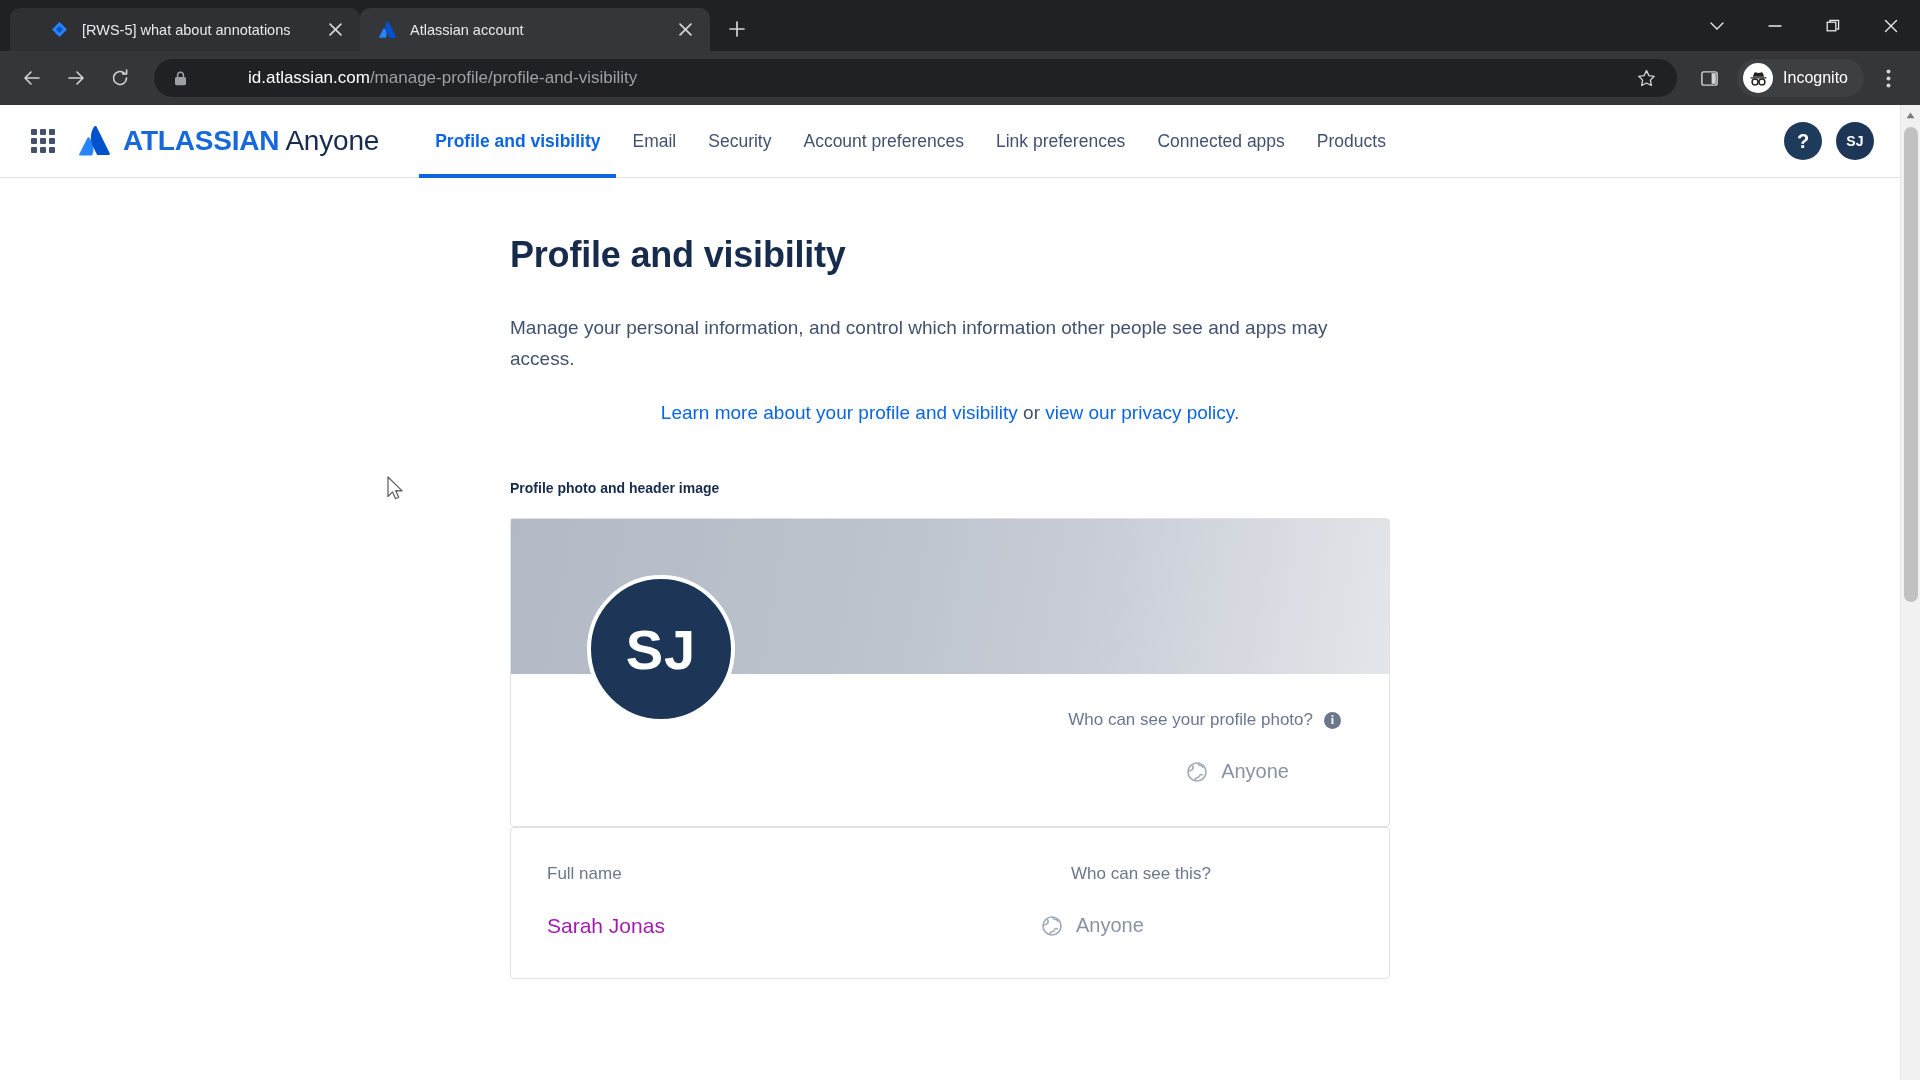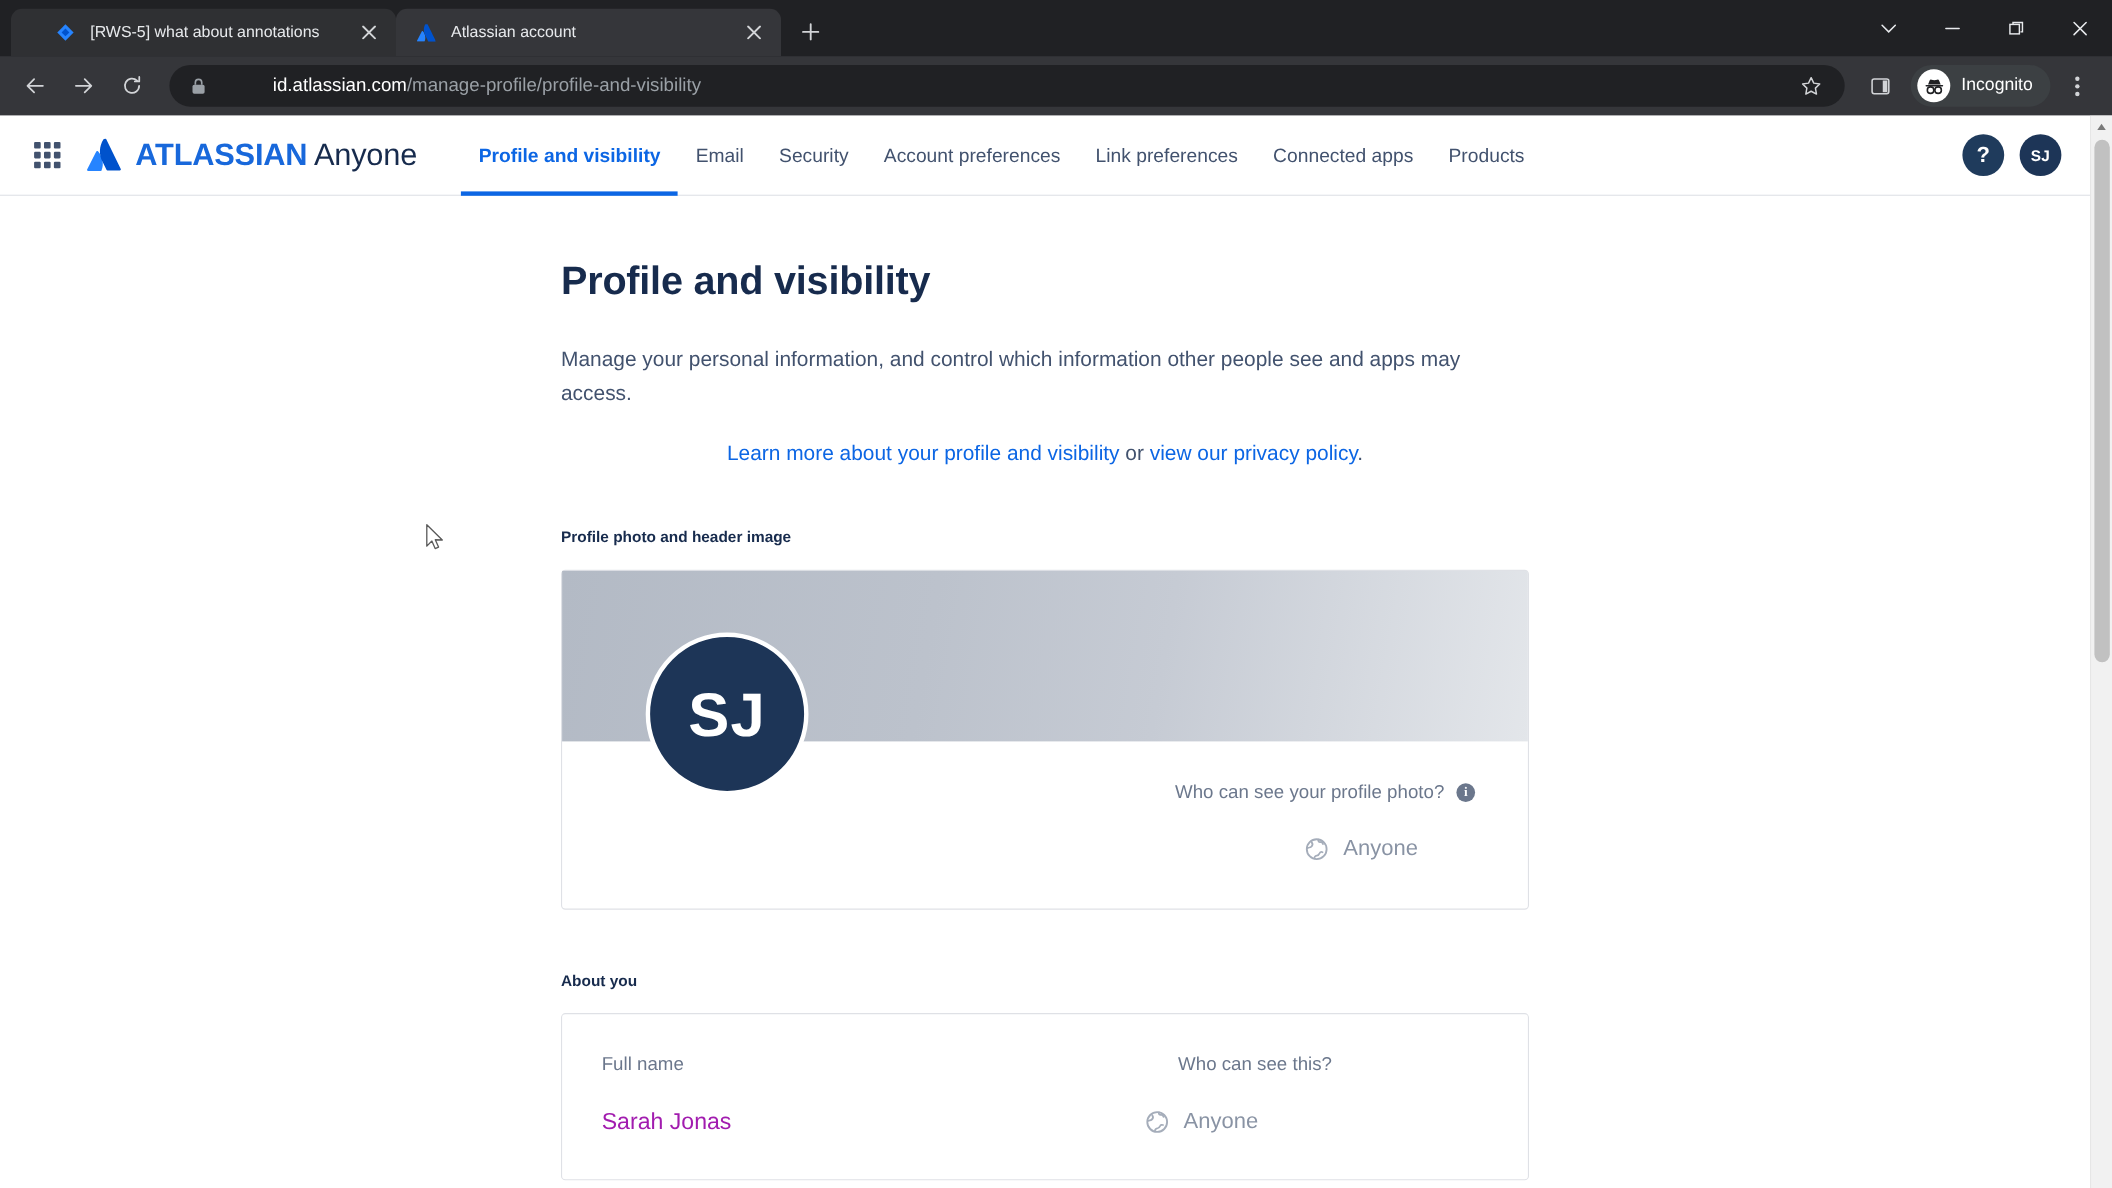--- a/index.html
+++ b/index.html
@@ -557,21 +557,20 @@
                   <svg width="22" height="22" viewBox="0 0 22 22">
                     <circle cx="11" cy="11" r="9" fill="none" stroke="#a5adba" stroke-width="1.7"></circle>
                     <path d="M6.5 4.8c1.2 1.6.4 3.3-.6 4.1-1 .8-2.6.3-3.3 1.3M12.6 2.3c-.6 1.5.6 2.4 1.8 2.2 1.2-.2 2 .7 2.3 1.8M9 19.4c-.3-1.6.8-2.3 1.9-2.5 1.4-.3 2.3-1.2 2.8-2.4.4-1.1 1.7-1.2 2.6-.7" fill="none" stroke="#a5adba" stroke-width="1.6" stroke-linecap="round"></path>
                   </svg>
                 </span>
                 <span>Anyone</span>
               </div>
             </div>
           </div>
 
-          <h2 class="h2">About you</h2>
 
           <div class="card">
             <div class="row">
               <div class="row-left">
                 <div class="row-label">Full name</div>
                 <div class="row-value">Sarah Jonas</div>
               </div>
               <div class="row-right">
                 <div class="row-label">Who can see this?</div>
                 <div class="vis-value" style="padding-right:0">

